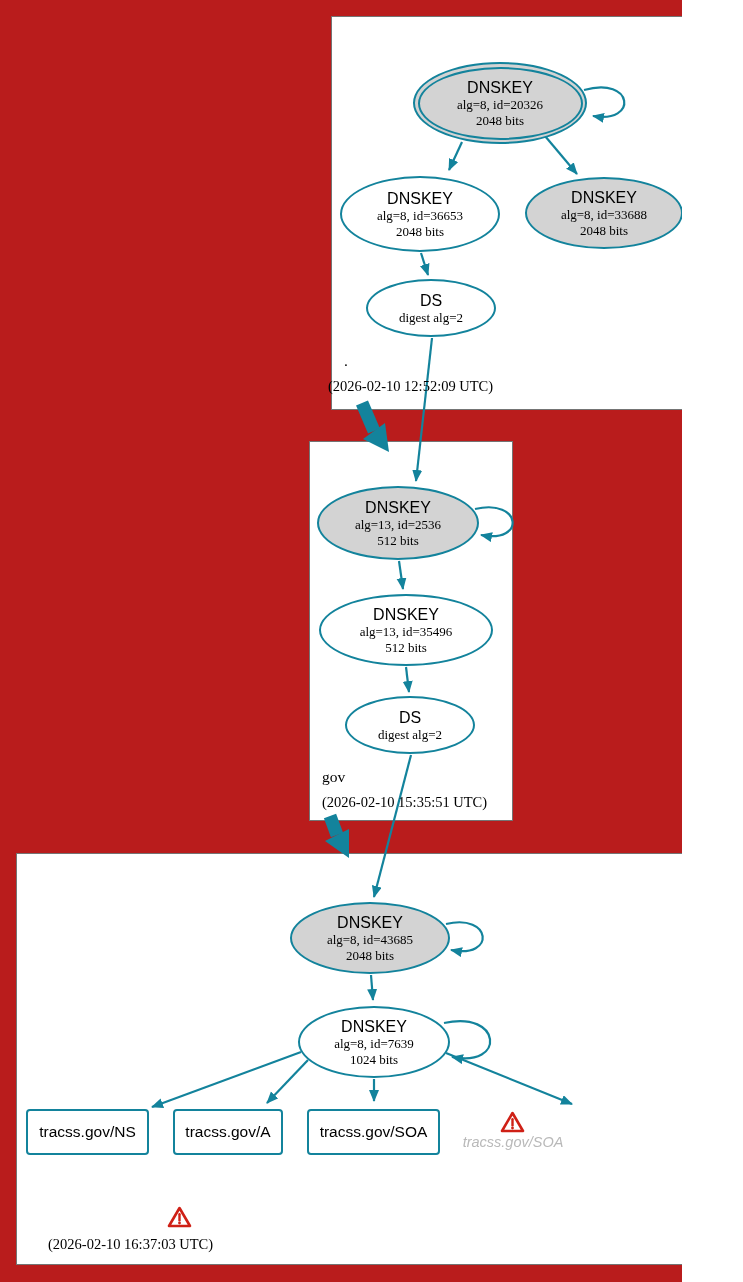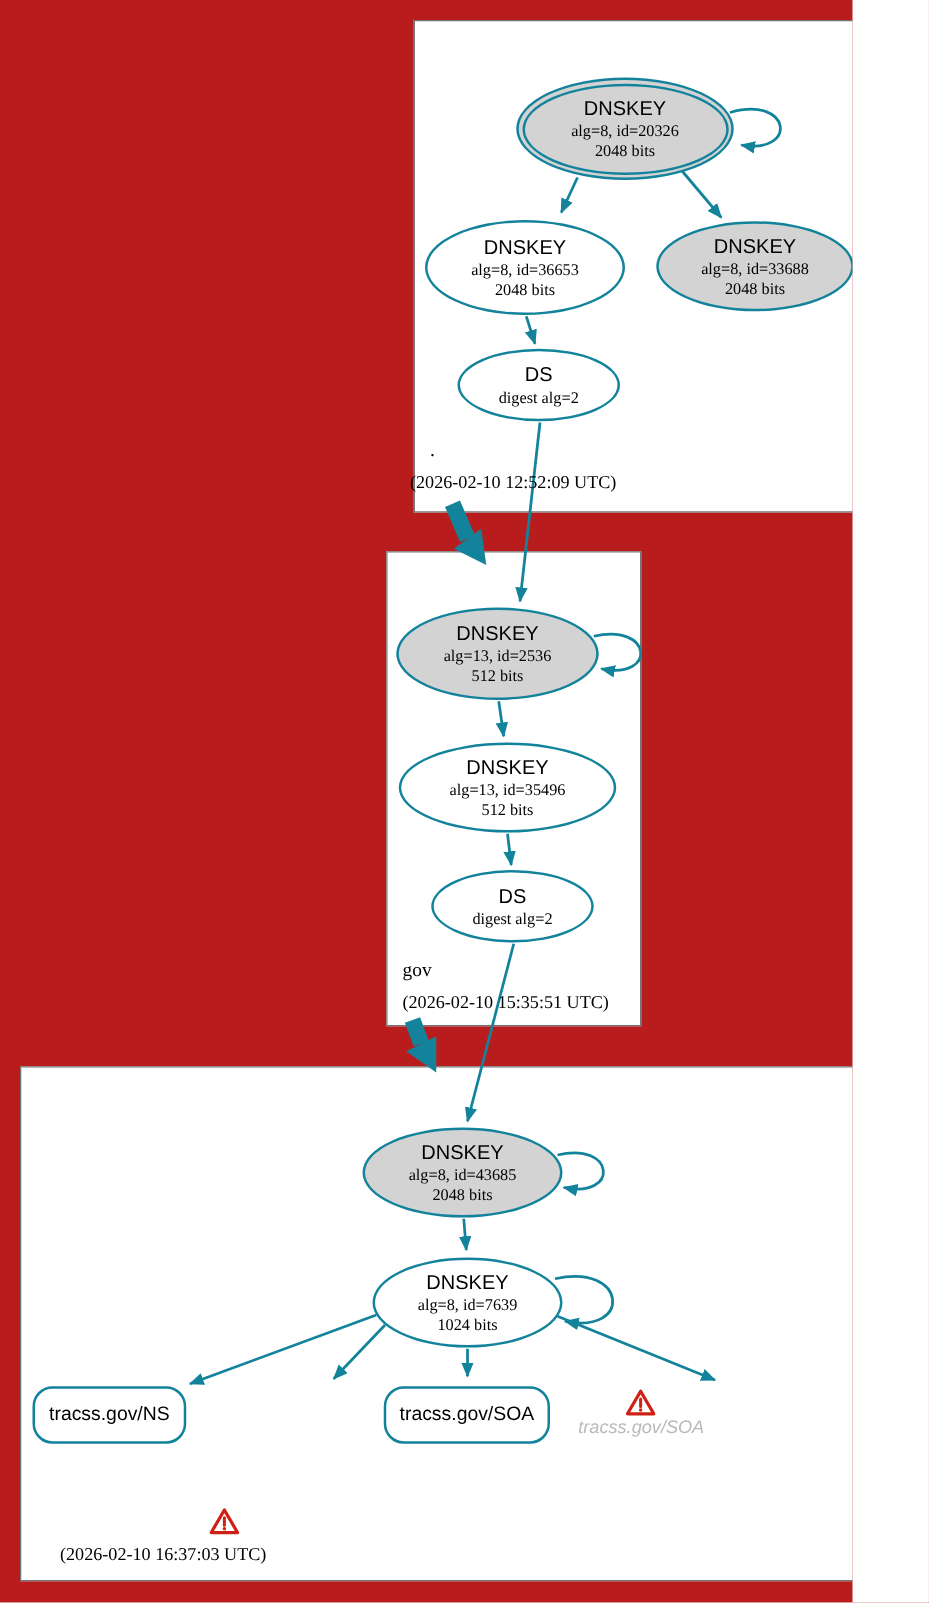--- a/index.html
+++ b/index.html
@@ -19,21 +19,21 @@
   .fatshaft{stroke:var(--edge);stroke-width:13;fill:none;}
   .fathead{fill:var(--edge);stroke:none;}
   .node{position:absolute;border:2.2px solid var(--edge);border-radius:50%;
         display:flex;flex-direction:column;align-items:center;justify-content:center;
         background:#fff;box-sizing:border-box;z-index:3;text-align:center;}
   .node.gray{background:var(--fill);}
   .node.double::before{content:"";position:absolute;inset:2.5px;border:2.2px solid var(--edge);
         border-radius:50%;pointer-events:none;}
   .ntitle{font-family:"Liberation Sans",sans-serif;font-size:16px;line-height:1.2;}
   .ndetail{font-family:"Liberation Serif",serif;font-size:13px;line-height:1.18;}
-  .rrset{position:absolute;border:2.2px solid var(--edge);border-radius:16px;background:#fff;
+  .rrset{position:absolute;border:2.2px solid var(--edge);border-radius:4px;background:#fff;
          display:flex;align-items:center;justify-content:center;
          font-family:"Liberation Sans",sans-serif;font-size:15.5px;z-index:3;box-sizing:border-box;}
   .zlabel{position:absolute;font-size:15.5px;z-index:3;}
   .zts{position:absolute;font-size:14.5px;z-index:3;}
   .muted{position:absolute;color:var(--muted);font-style:italic;
          font-family:"Liberation Sans",sans-serif;font-size:14.5px;z-index:3;text-align:center;}
   .warn{position:absolute;z-index:4;}
 </style>
 </head>
 <body>
@@ -134,20 +134,21 @@
     <div class="ndetail">2048 bits</div>
   </div>
 
   <div class="node" style="left:298px;top:1006px;width:152px;height:72px;">
     <div class="ntitle">DNSKEY</div>
     <div class="ndetail">alg=8, id=7639</div>
     <div class="ndetail">1024 bits</div>
   </div>
 
   <div class="rrset" style="left:26px;top:1109px;width:123px;height:46px;">tracss.gov/NS</div>
+  <div class="rrset" style="left:173px;top:1109px;width:110px;height:46px;">tracss.gov/A</div>
   <div class="rrset" style="left:307px;top:1109px;width:133px;height:46px;">tracss.gov/SOA</div>
 
   <svg class="warn" style="left:500px;top:1111px;" width="25" height="22" viewBox="0 0 25 22">
     <path d="M12.5,2 L23,20 L2,20 Z" fill="#fff" stroke="#cf2016" stroke-width="2.6" stroke-linejoin="round"></path>
     <path d="M12.5,8.2 L12.5,14.2" stroke="#cf2016" stroke-width="2.4" stroke-linecap="round"></path>
     <circle cx="12.5" cy="17" r="1.4" fill="#cf2016"></circle>
   </svg>
   <div class="muted" style="left:443px;top:1134px;width:140px;">tracss.gov/SOA</div>
 
   <div class="zlabel" style="left:32px;top:1278px;">tracss.gov</div>

